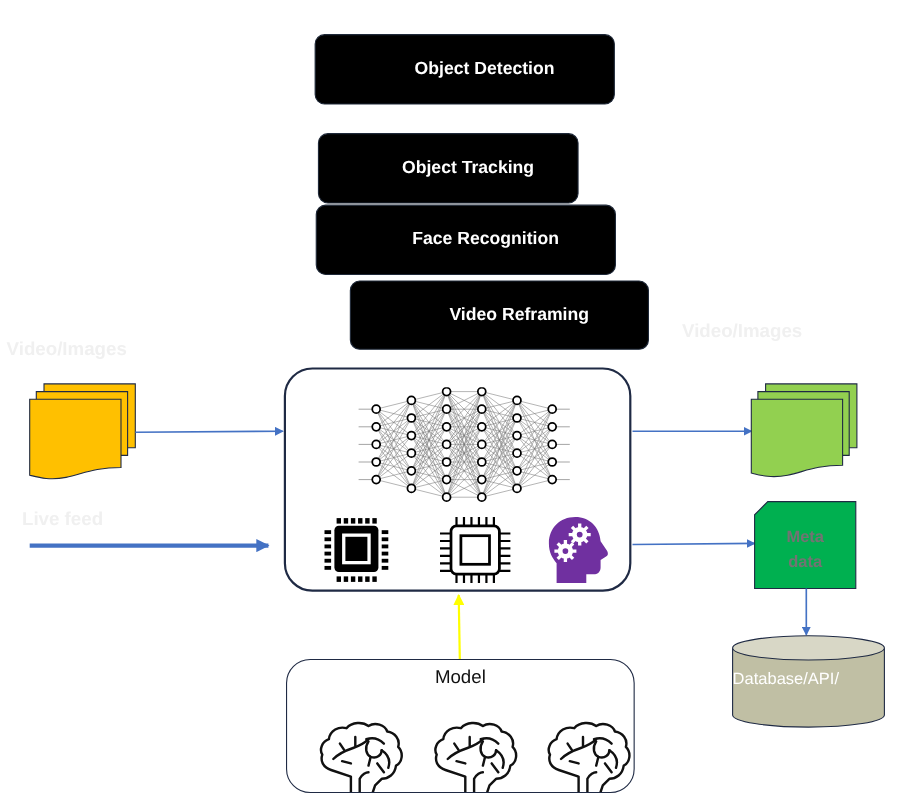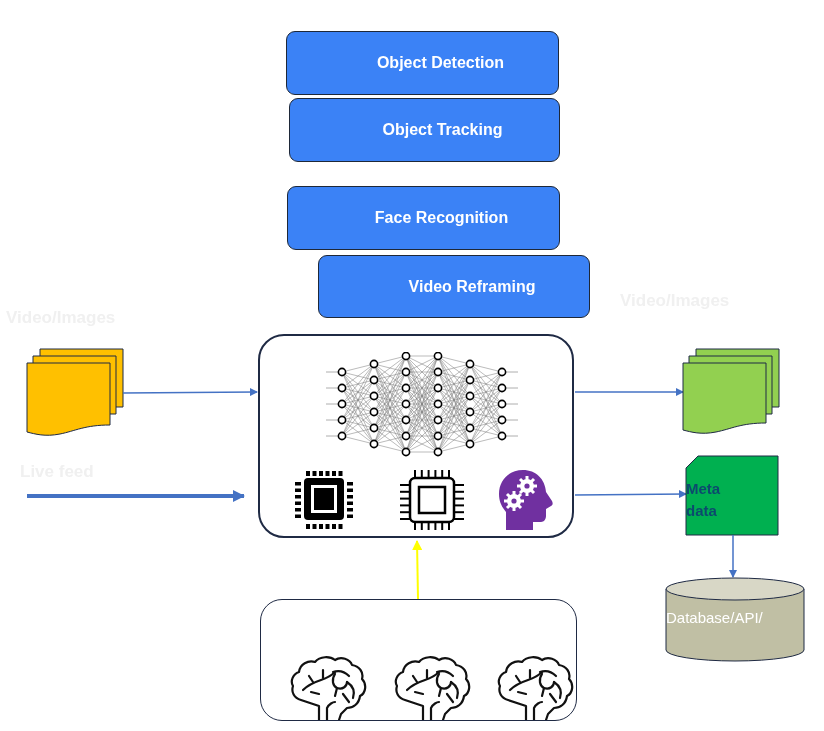--- a/index.html
+++ b/index.html
@@ -1,38 +1,38 @@
 <!DOCTYPE html>
 <html><head>
 <meta charset="utf-8">
 <style>
   html, body { margin: 0; padding: 0; background: #ffffff; }
   body { width: 824px; height: 731px; position: relative; overflow: hidden;
          font-family: "Liberation Sans", "DejaVu Sans", sans-serif; }
-  .task { position: absolute; background: #3b82f6; border: 1.5px solid #1e2838; border-radius: 9px;
+  .task { position: absolute; background: #000000; border: 1.5px solid #1e2838; border-radius: 9px;
           color: #ffffff; font-weight: bold; font-size: 16px; display: flex; align-items: center;
           justify-content: center; box-sizing: border-box; padding-left: 36px; }
   .ghost-label { position: absolute; color: #f0f0f0; font-weight: bold; font-size: 17px; }
   .abs { position: absolute; }
   .core { position: absolute; left: 258px; top: 334px; width: 316px; height: 204px;
           border: 2px solid #1f2a44; border-radius: 26px; box-sizing: border-box; background: #fff; }
   .model { position: absolute; left: 260px; top: 599px; width: 317px; height: 122px;
            border: 1.5px solid #1f2a44; border-radius: 22px; box-sizing: border-box; background: #fff; }
   .model-title { position: absolute; left: 0; right: 0; top: 6px; text-align: center; font-size: 17px; color: #111; }
   .meta { position: absolute; left: 686px; top: 456px; width: 92px; height: 79px; }
-  .meta-text { position: absolute; left: 0; right: 0; top: 22px; color: #0c4a6e;
+  .meta-text { position: absolute; left: 0; right: 0; top: 22px; text-align: center; color: #737373;
                font-weight: bold; font-size: 15px; line-height: 22px; }
   .db-text { position: absolute; left: 666px; width: 138px; top: 607px; text-align: left; color: #fff;
              font-size: 15px; line-height: 21px; }
 </style>
 </head>
 <body>
 
 <div class="task" style="left:286px;top:31px;width:273px;height:64px;">Object Detection</div>
-<div class="task" style="left:289px;top:98px;width:271px;height:64px;">Object Tracking</div>
+<div class="task" style="left:289px;top:121px;width:237px;height:64px;">Object Tracking</div>
 <div class="task" style="left:287px;top:186px;width:273px;height:64px;">Face Recognition</div>
 <div class="task" style="left:290px;top:255px;width:272px;height:63px;margin-left:28px;">Video Reframing</div>
 
 <div class="ghost-label" style="left:6px;top:308px;">Video/Images</div>
 <div class="ghost-label" style="left:20px;top:462px;">Live feed</div>
 <div class="ghost-label" style="left:620px;top:291px;">Video/Images</div>
 
 <svg class="abs" style="left:0;top:0;" width="824" height="731">
   <defs>
     <marker id="arrBlue" markerWidth="8" markerHeight="8" refX="7" refY="4" orient="auto" markerUnits="userSpaceOnUse">
@@ -414,20 +414,21 @@
     <div>Meta</div>
     <div>data</div>
   </div>
 </div>
 
 <div class="db-text">
   <div>Database/API/</div>
 </div>
 
 <div class="model">
+  <div class="model-title">Model</div>
   <svg class="abs brain" style="left:28px;top:52px;" width="80" height="68" viewBox="0 0 80 68">
       <use href="#brainShape"></use>
     </svg>
   <svg class="abs brain" style="left:132px;top:52px;" width="80" height="68" viewBox="0 0 80 68">
       <use href="#brainShape"></use>
     </svg>
   <svg class="abs brain" style="left:235px;top:52px;" width="80" height="68" viewBox="0 0 80 68">
       <use href="#brainShape"></use>
     </svg>
 </div>

